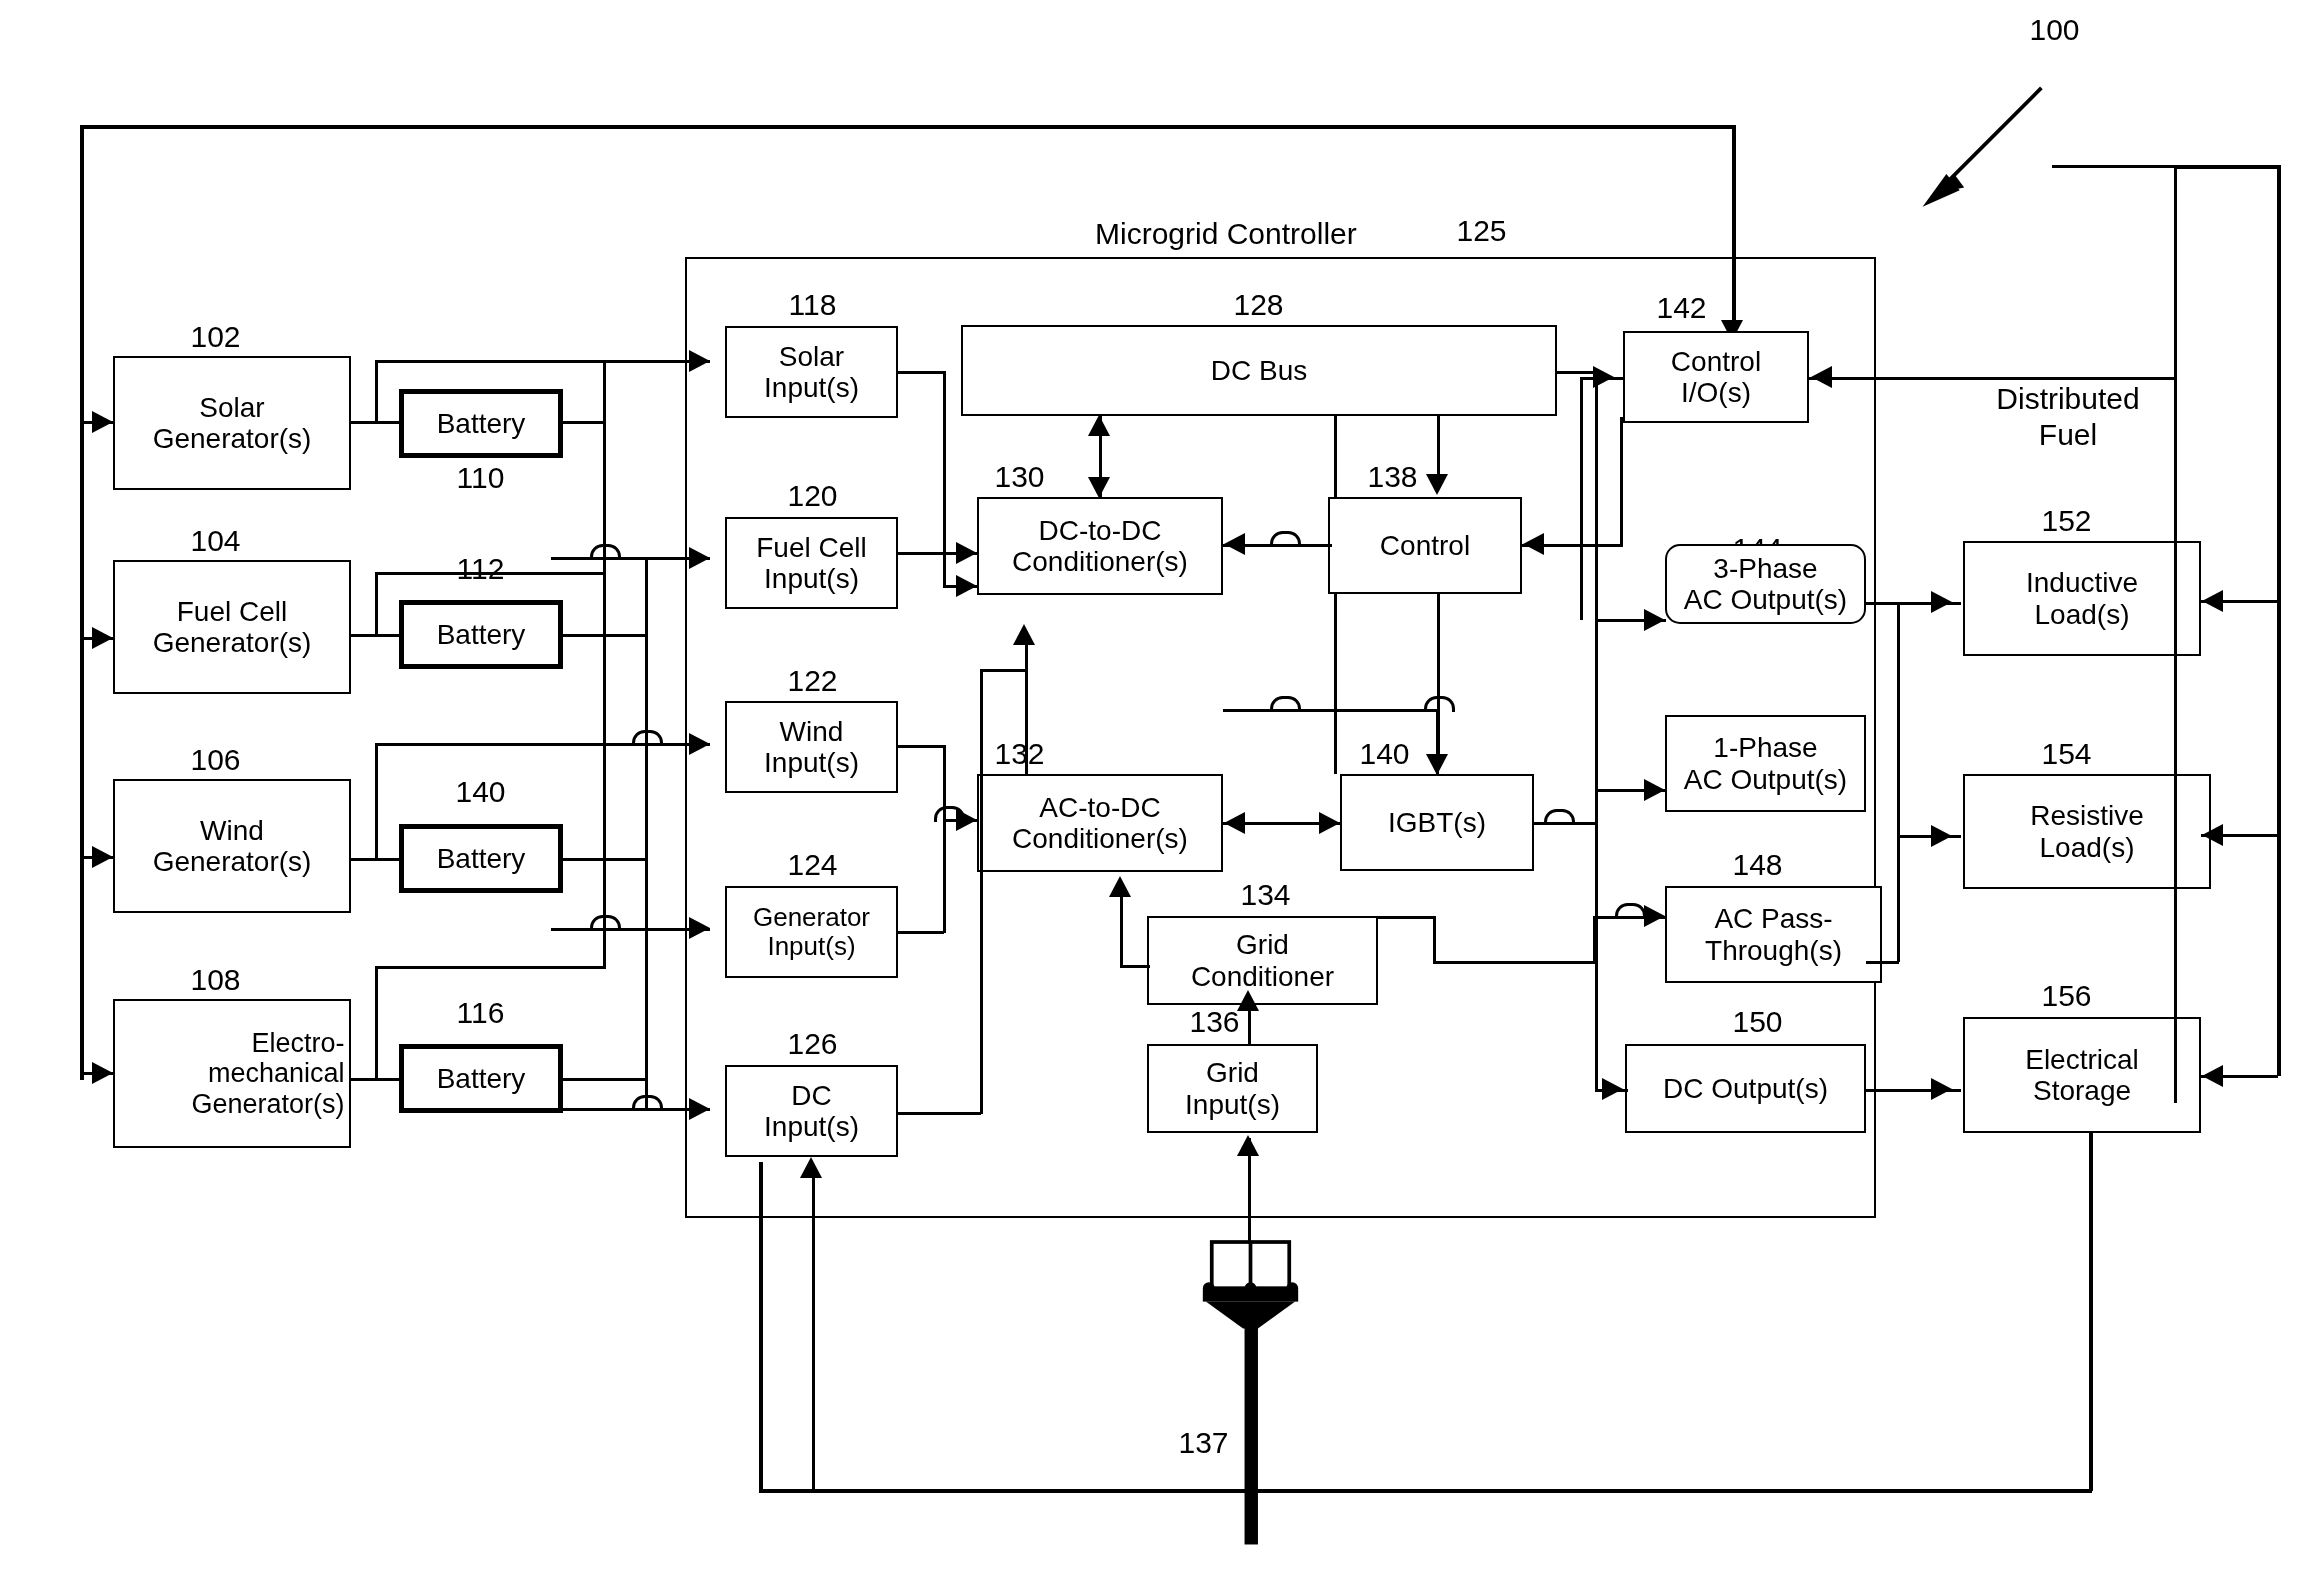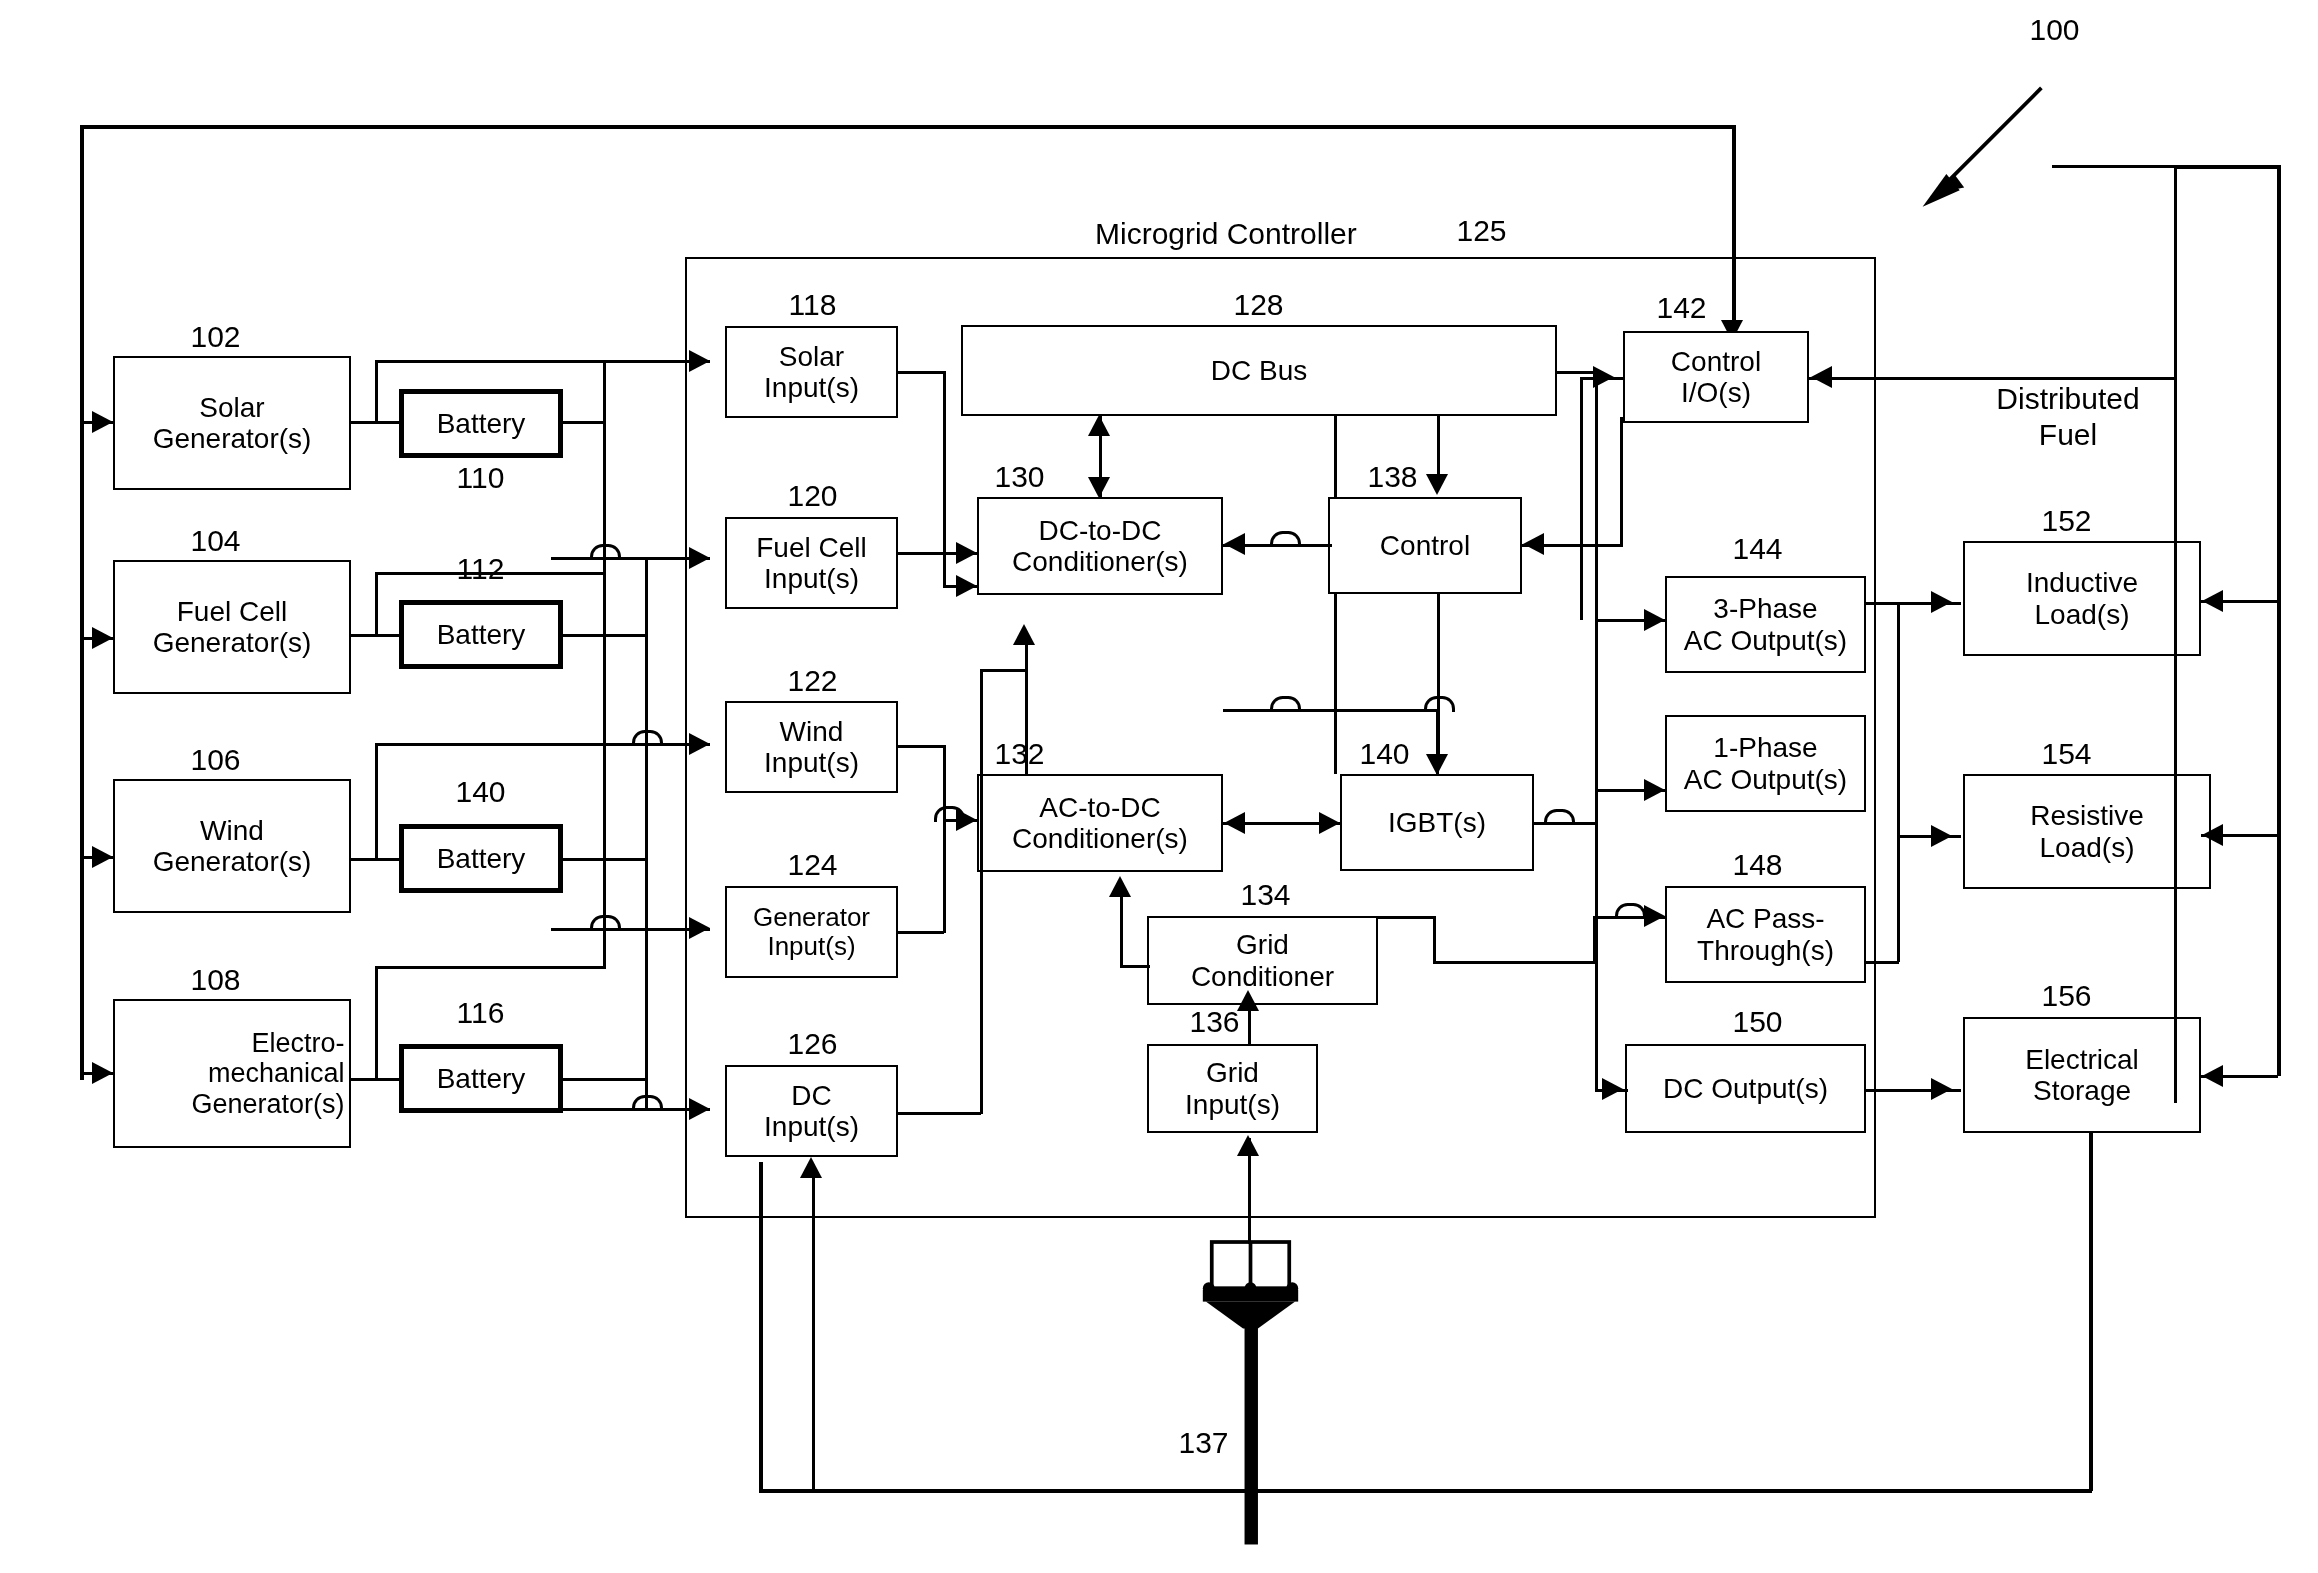--- a/index.html
+++ b/index.html
@@ -354,33 +354,33 @@
   </div>
 
   <div class="h" style="left:1580px; top:377px; width:43px;"></div>
   <div class="ar r" style="left:1593px; top:366px;"></div>
   <div class="v" style="left:1580px; top:377px; height:243px;"></div>
 
   <div class="h" style="left:1809px; top:377px; width:366px;"></div>
   <div class="ar l" style="left:1811px; top:366px;"></div>
 
   <div class="num" style="left:1713px; top:508px; width:89px;margin-top:26px;">144</div>
-  <div class="box" style="left:1665px; top:576px; width:201px; height:97px;">
+  <div class="box" style="left:1665px; top:544px; width:201px; height:80px;border-radius:15px;">
     <span class="lbl" style="white-space:pre-line;">3-Phase
 AC Output(s)</span>
   </div>
 
   <div class="num" style="left:1713px; top:714px; width:89px;margin-top:48px;">146</div>
   <div class="box" style="left:1665px; top:715px; width:201px; height:97px;">
     <span class="lbl" style="white-space:pre-line;">1-Phase
 AC Output(s)</span>
   </div>
 
   <div class="num" style="left:1713px; top:850px; width:89px;">148</div>
-  <div class="box" style="left:1665px; top:886px; width:201px; height:97px;">
+  <div class="box" style="left:1665px; top:886px; width:217px; height:97px;">
     <span class="lbl" style="white-space:pre-line;">AC Pass-
 Through(s)</span>
   </div>
 
   <div class="num" style="left:1713px; top:1007px; width:89px;">150</div>
   <div class="box" style="left:1625px; top:1044px; width:241px; height:89px;">
     <span class="lbl">DC Output(s)</span>
   </div>
 
   <div class="v" style="left:1595px; top:371px; height:718px;"></div>

